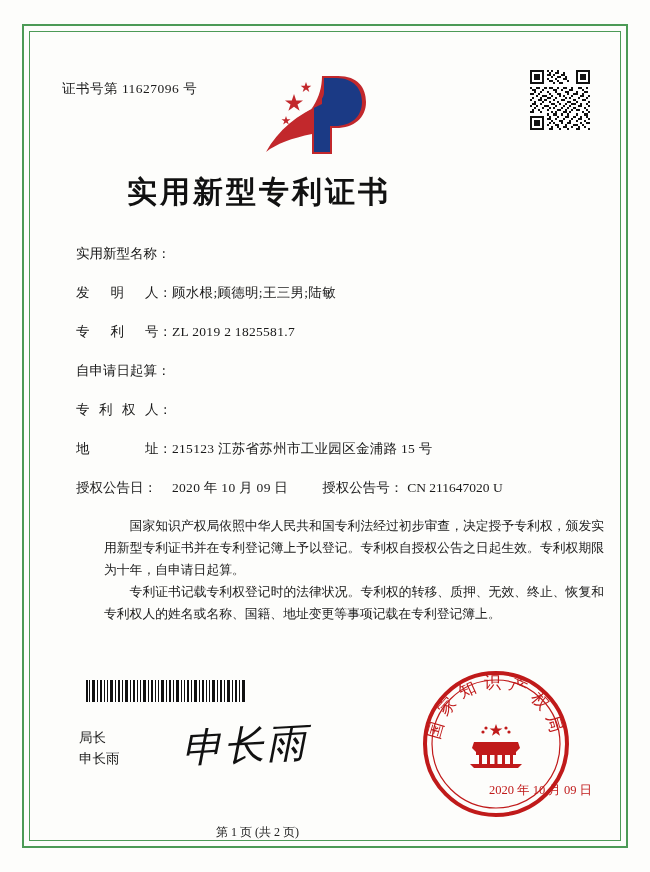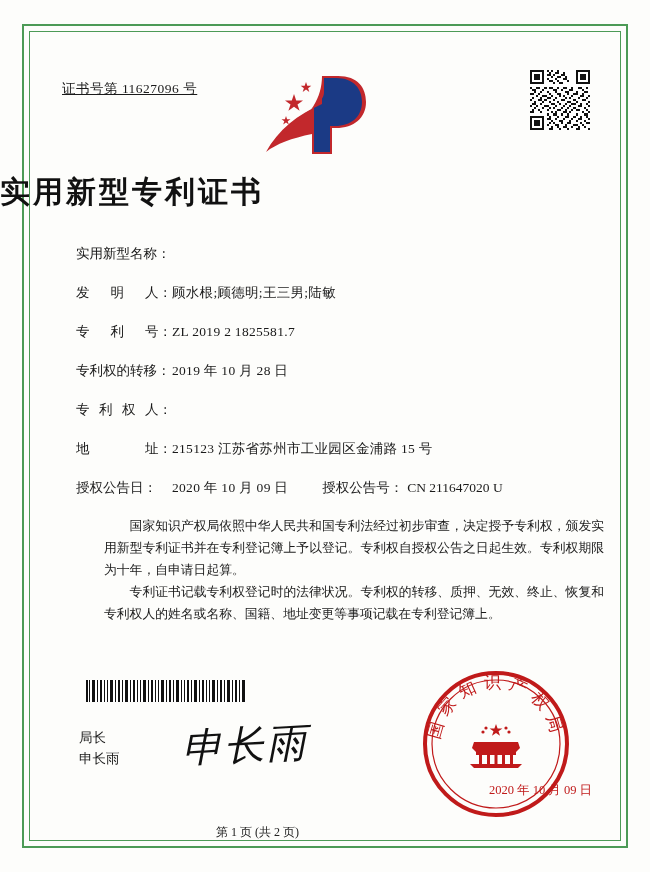--- a/index.html
+++ b/index.html
@@ -38,39 +38,38 @@
     border: 1px solid #4c9a56;
     box-sizing: border-box;
   }
   .cert-no {
     position: absolute;
     left: 62px; top: 80px;
     font-size: 13.5px;
     letter-spacing: 0.5px;
     color: #1a1a1a;
     white-space: nowrap;
-    text-decoration: underline;
   }
   
   .logo {
     position: absolute;
     left: 262px; top: 72px;
     width: 126px; height: 86px;
   }
   
   .qr {
     position: absolute;
     right: 60px; top: 70px;
     width: 60px; height: 60px;
   }
   .title {
     position: absolute;
     left: 0; top: 172px;
     width: 518px;
-    text-align: left;
+    text-align: center;
     font-size: 30px;
     font-weight: bold;
     letter-spacing: 3px;
     font-family: "Liberation Serif", "DejaVu Serif", serif;
     color: #111;
   }
   .fields {
     position: absolute;
     left: 76px; top: 245px;
     width: 500px;
@@ -389,22 +388,21 @@
     <div class="field-row">
       <div class="field-label spread">
         <span>专</span>
         <span>利</span>
         <span>号：</span>
       </div>
       <div class="field-value">ZL 2019 2 1825581.7</div>
     </div>
 
     <div class="field-row">
-      <div class="field-label">专利权的转移：</div>
-      <div class="field-value">2019 年 10 月 28 日</div>
+      <div class="field-label">自申请日起算：</div>
     </div>
 
     <div class="field-row">
       <div class="field-label spread">
         <span>专</span>
         <span>利</span>
         <span>权</span>
         <span>人：</span>
       </div>
     </div>

